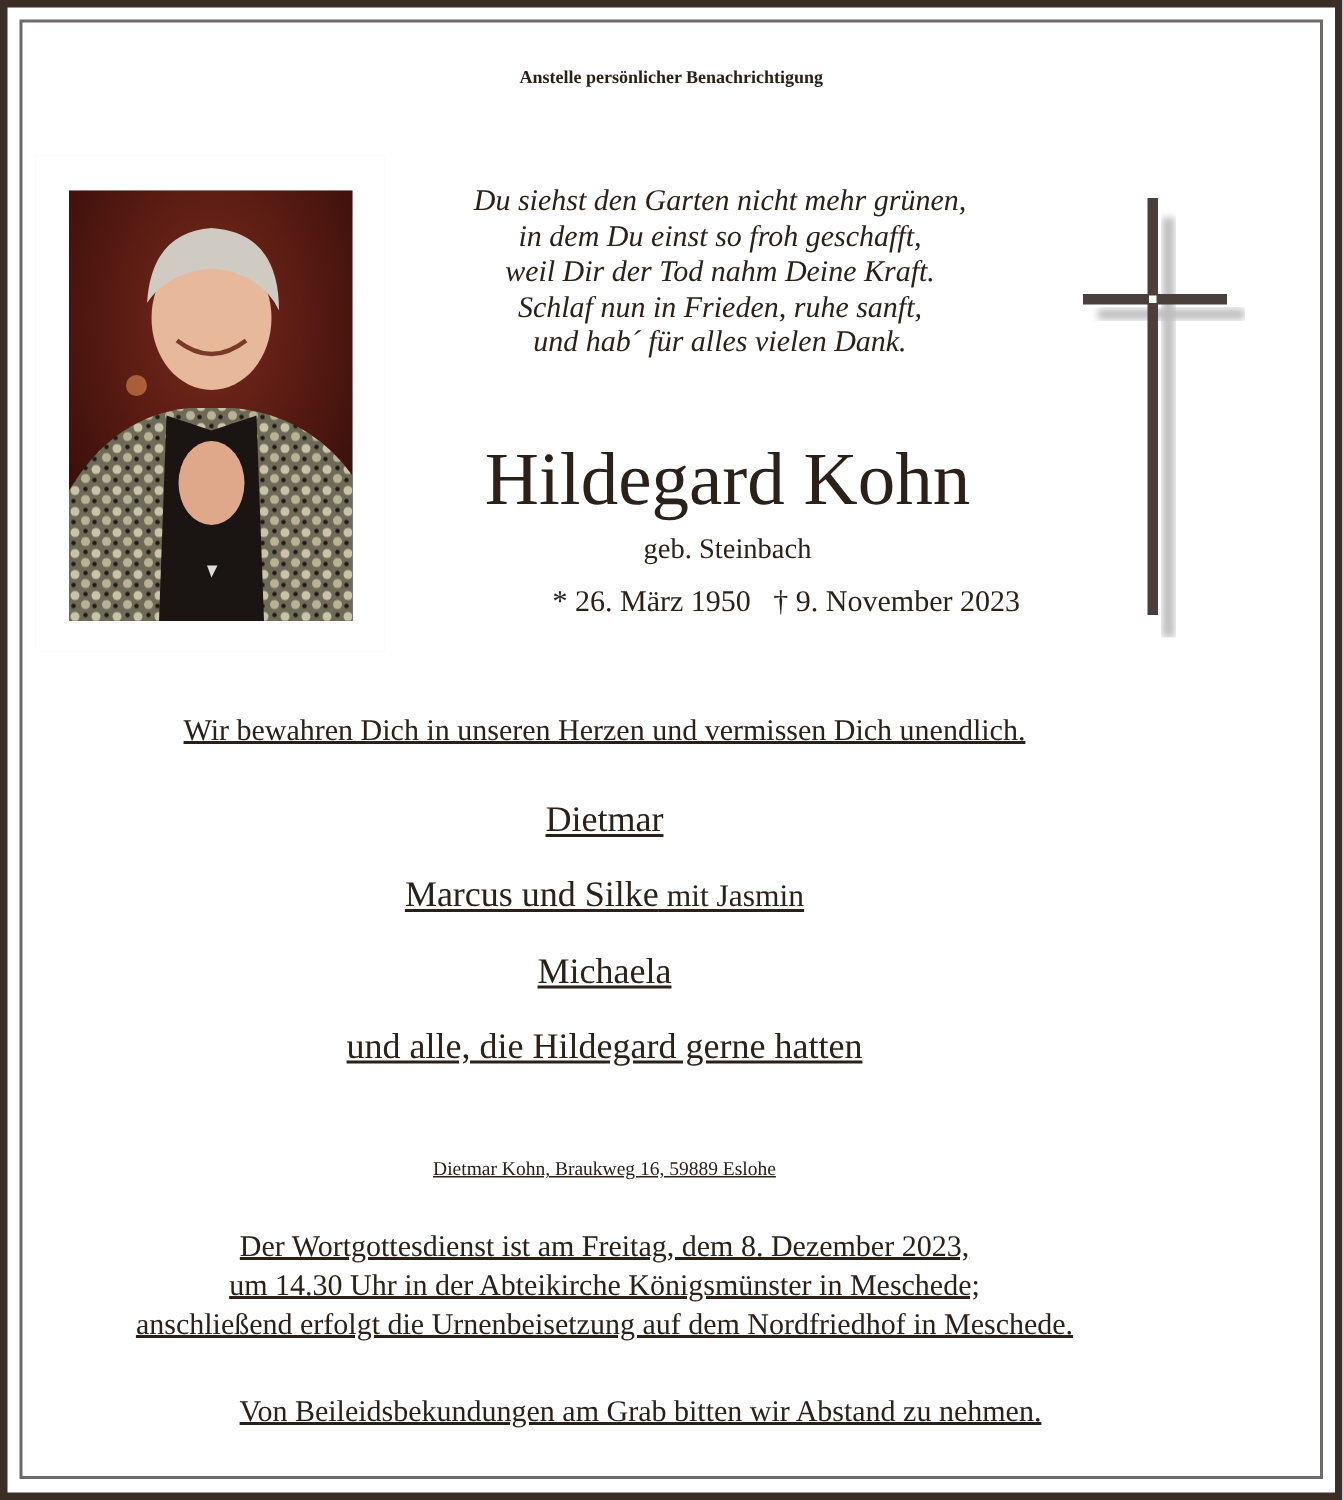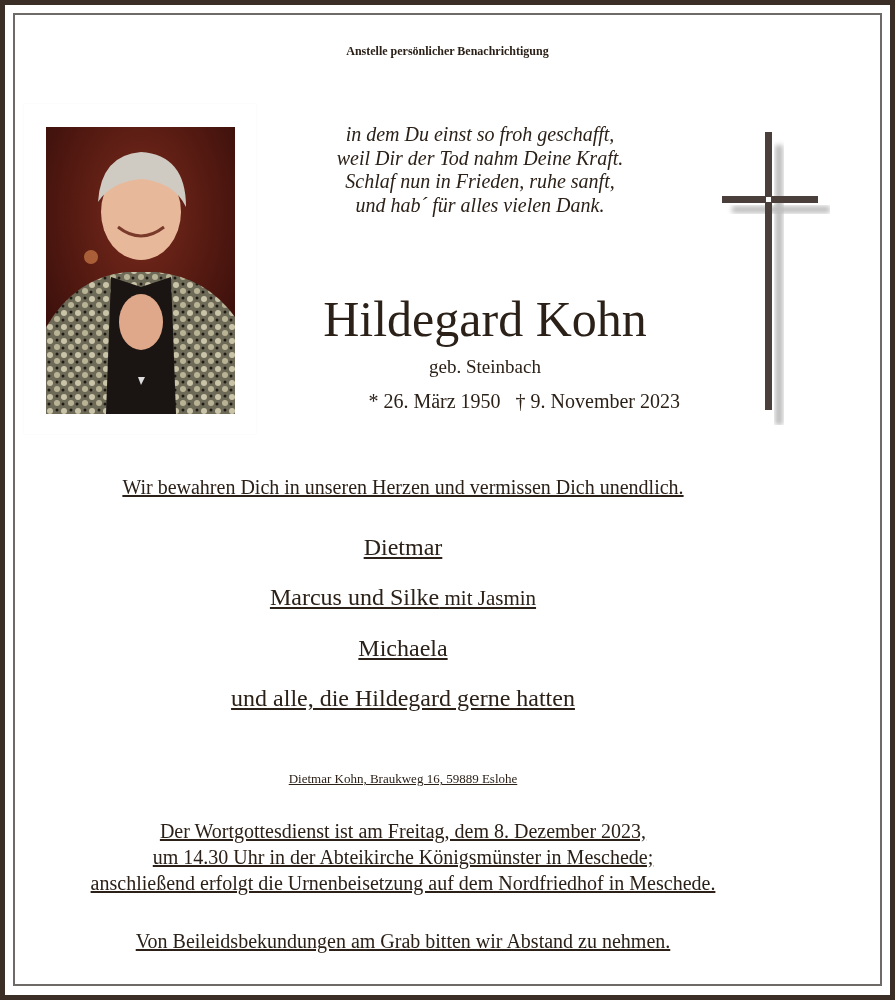--- a/index.html
+++ b/index.html
@@ -53,20 +53,21 @@
     <path d="M65 150 L95 160 L125 150 L130 287 L60 287 Z" fill="#1a1412"></path>
     <ellipse cx="95" cy="85" rx="40" ry="48" fill="#e8b89a"></ellipse>
     <path d="M52 75 Q55 28 95 25 Q140 28 140 80 Q128 55 95 52 Q65 55 52 75 Z" fill="#cfcac2"></path>
     <path d="M72 100 Q95 118 118 100" stroke="#7a3a2a" stroke-width="3" fill="none"></path>
     <ellipse cx="95" cy="195" rx="22" ry="28" fill="#e0a88a"></ellipse>
     <path d="M92 250 L99 250 L95 258 Z" fill="#ddd"></path>
   </svg>
 </div>
 
 <div class="poem">
+  <div>Du siehst den Garten nicht mehr grünen,</div>
   <div>in dem Du einst so froh geschafft,</div>
   <div>weil Dir der Tod nahm Deine Kraft.</div>
   <div>Schlaf nun in Frieden, ruhe sanft,</div>
   <div>und hab´ für alles vielen Dank.</div>
 </div>
 
 <div class="name">Hildegard Kohn</div>
 <div class="born">geb. Steinbach</div>
 <div class="dates">
   <span>* 26. März 1950</span>&nbsp;&nbsp;&nbsp;<span>† 9. November 2023</span>
@@ -97,13 +98,13 @@
 <div class="line" style="top:685px;font-size:24px;">und alle, die Hildegard gerne hatten</div>
 
 <div class="line" style="top:771px;font-size:13px;">Dietmar Kohn, Braukweg 16, 59889 Eslohe</div>
 
 <div class="line" style="top:818px;font-size:20px;line-height:26px;">
   <div>Der Wortgottesdienst ist am Freitag, dem 8. Dezember 2023,</div>
   <div>um 14.30 Uhr in der Abteikirche Königsmünster in Meschede;</div>
   <div>anschließend erfolgt die Urnenbeisetzung auf dem Nordfriedhof in Meschede.</div>
 </div>
 
-<div class="line" style="top:930px;font-size:20px;">Von Beileidsbekundungen am Grab bitten wir Abstand zu nehmen.</div>
+<div class="line" style="top:930px;font-size:20px;padding-left:24px;">Von Beileidsbekundungen am Grab bitten wir Abstand zu nehmen.</div>
 
 </body></html>

